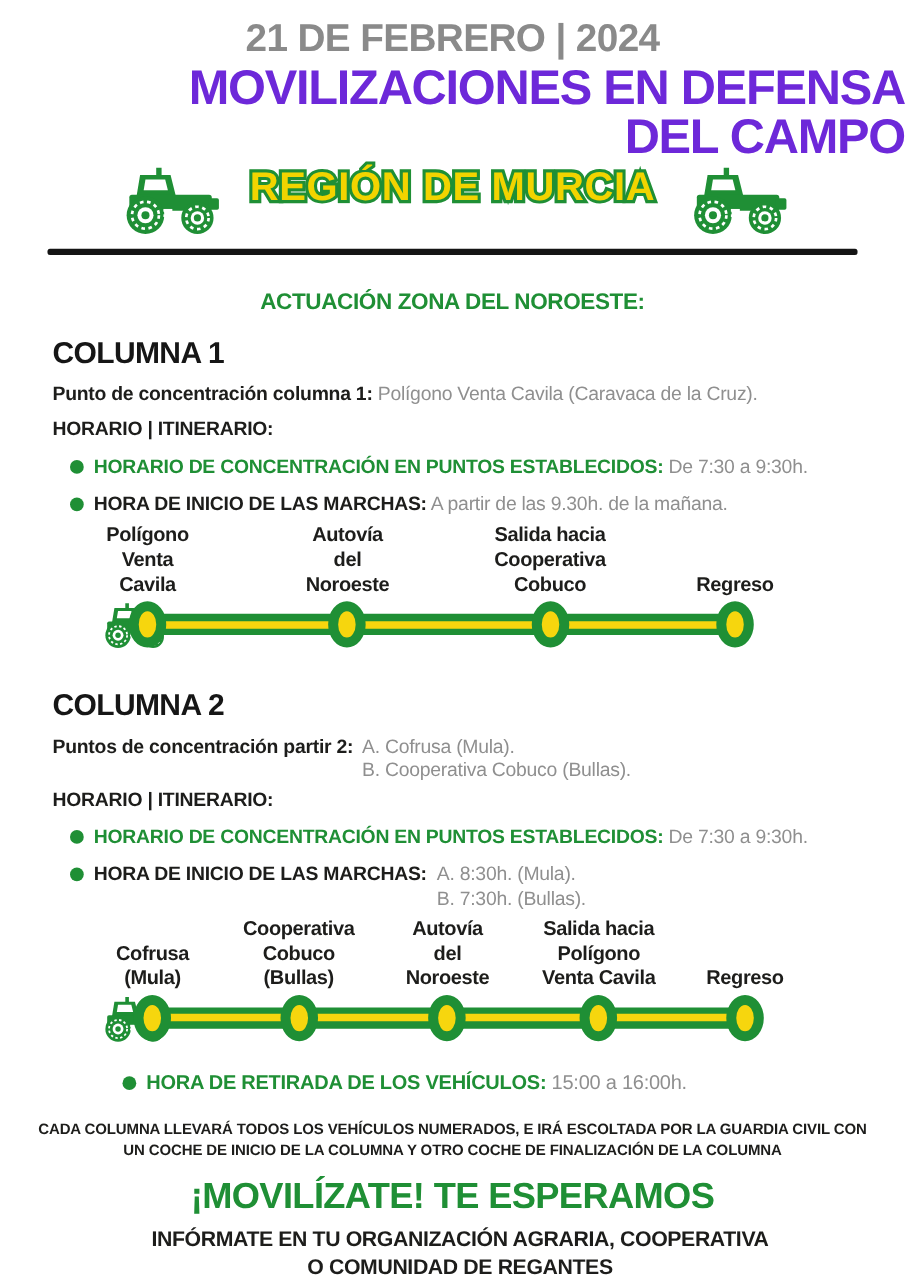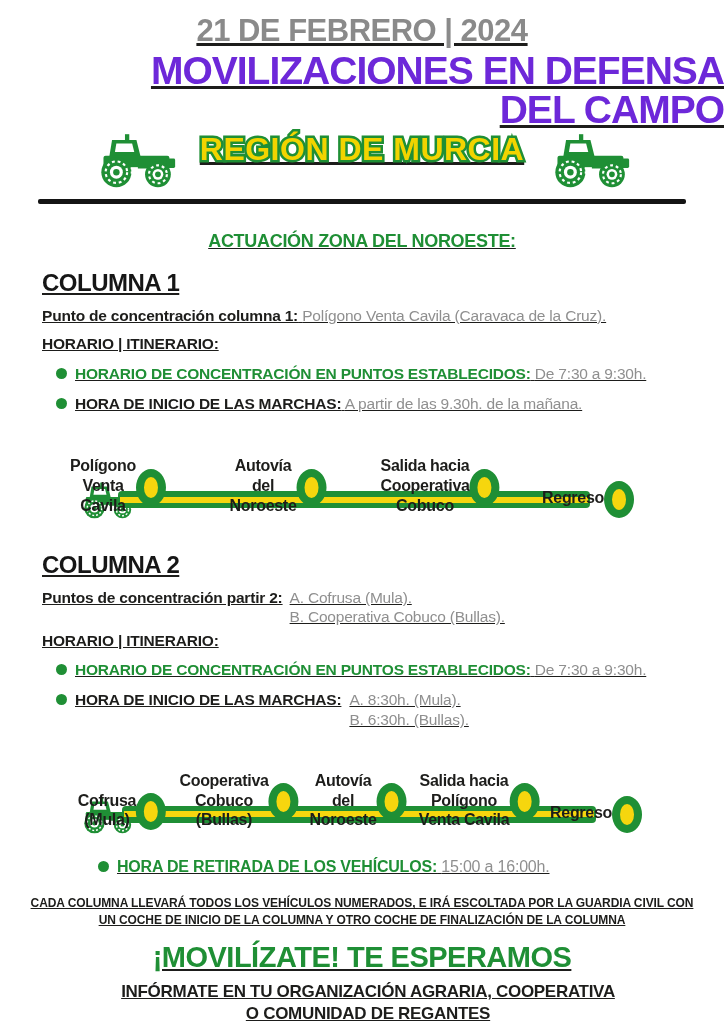--- a/index.html
+++ b/index.html
@@ -1,18 +1,18 @@
 <!DOCTYPE html>
 <html><head>
 <meta charset="utf-8">
 <style>
   html,body{margin:0;padding:0;background:#fff;}
   .poster{
     position:relative;width:724px;height:1024px;background:#ffffff;overflow:hidden;
-    font-family:"Liberation Sans","DejaVu Sans",sans-serif;color:#1d1d1b;letter-spacing:-0.2px;text-decoration:underline;
+    font-family:"Liberation Sans","DejaVu Sans",sans-serif;color:#1d1d1b;letter-spacing:-0.2px;
   }
   .pre{white-space:pre-line;}
   .date{margin-top:13px;text-align:center;font-size:31px;font-weight:800;color:#8a8a8a;letter-spacing:-0.5px;}
   .main-title{margin-top:2px;text-align:right;font-size:39px;font-weight:800;color:#6d28d9;line-height:1.0;letter-spacing:-1px;}
   .banner-row{display:flex;justify-content:center;gap:22px;margin-top:2px;height:62px;}
   .region-banner{
     font-size:32px;font-weight:800;color:#f2d400;letter-spacing:0.5px;
     -webkit-text-stroke:5px #1f8f35;paint-order:stroke fill;
   }
   .divider{height:5px;background:#141414;margin:6px 38px 0 38px;border-radius:2px;}
@@ -23,21 +23,21 @@
   .lbl{font-weight:700;color:#1d1d1b;}
   .lbl.green{color:#1f8f35;}
   .val{font-weight:400;color:#8f8f8f;}
   .flexrow{display:flex;align-items:flex-start;gap:7px;}
   .bullet{display:flex;align-items:flex-start;gap:8px;margin:10px 0 0 14px;font-size:15.5px;line-height:1.3;}
   .dot{width:11px;height:11px;border-radius:50%;background:#1f8f35;flex-shrink:0;margin-top:4px;}
   
   .timeline{position:relative;height:112px;margin-top:8px;}
   .road{position:absolute;bottom:26px;height:17px;background:#1f8f35;border-radius:4px;}
   .road::after{content:"";position:absolute;left:2px;right:2px;top:5.5px;height:6px;background:#f6d60e;}
-  .stop{position:absolute;bottom:16px;display:flex;align-items:center;transform:translateX(-50%);}
+  .stop{position:absolute;bottom:16px;display:flex;flex-direction:column;align-items:center;transform:translateX(-50%);}
   .stop-label{font-size:16px;font-weight:700;color:#1d1d1b;text-align:center;line-height:1.22;margin-bottom:3px;letter-spacing:-0.3px;}
   .node{width:30px;height:37px;border-radius:50%;background:#f6d60e;border:8px solid #1f8f35;box-sizing:border-box;}
   .tl-tractor{position:absolute;left:36px;bottom:14px;}
   .retreat{margin:8px 0 0 56px;font-size:16px;}
   
   .note{margin-top:18px;text-align:center;font-size:12px;font-weight:700;color:#1d1d1b;line-height:1.35;letter-spacing:-0.1px;}
   .cta{margin-top:13px;text-align:center;font-size:29px;font-weight:800;color:#1f8f35;letter-spacing:-0.5px;}
   .info{margin-top:7px;text-align:center;font-size:17px;font-weight:700;line-height:1.3;letter-spacing:-0.3px;padding-left:12px;}
 </style>
 </head>
@@ -146,21 +146,21 @@
     </p>
     <div class="bullet">
       <span class="dot"></span>
       <p style="margin:0"><span class="lbl green">HORARIO DE CONCENTRACIÓN EN PUNTOS ESTABLECIDOS:</span>
       <span class="val">De 7:30 a 9:30h.</span></p>
     </div>
     <div class="bullet">
       <span class="dot"></span>
       <span class="lbl">HORA DE INICIO DE LAS MARCHAS:</span>
       <span class="val pre">A. 8:30h. (Mula).
-B. 6:30h. (Bullas).</span>
+B. 7:30h. (Bullas).</span>
     </div>
 
     <div class="timeline" style="margin-top:6px;">
       <svg class="tl-tractor" width="58" height="40" viewBox="0 0 120 80">
           <use href="#tractor"></use>
         </svg>
       <div class="road" style="left:80px;width:474px;"></div>
       <div class="stop" style="left:80px;">
         <div class="stop-label pre">Cofrusa
 (Mula)</div>

